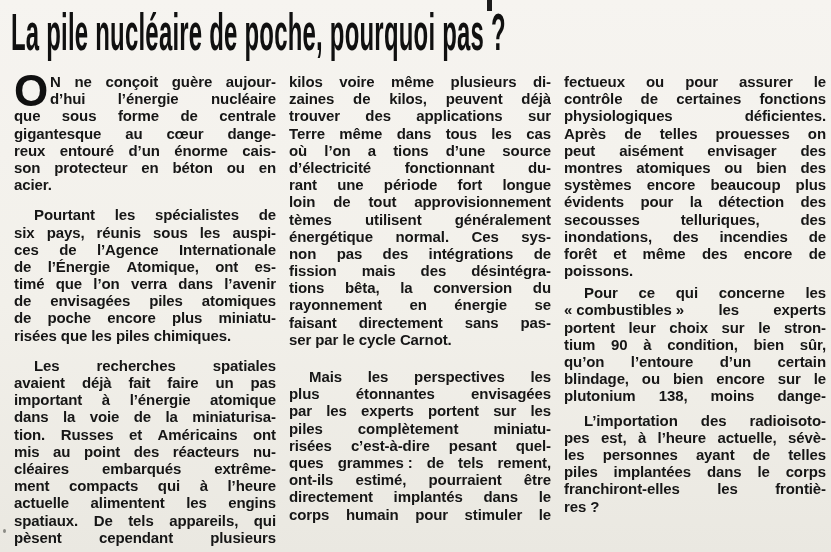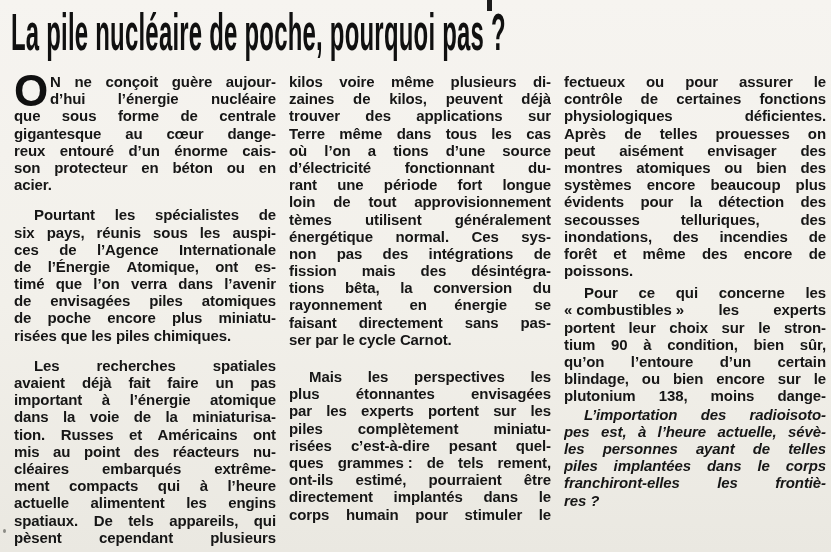--- a/index.html
+++ b/index.html
@@ -42,21 +42,21 @@
   }
   .line > span { flex: 0 0 auto; display: inline-block; }
   .line.last { display: block; }
   .line.indent { padding-left: 20px; }
   .line.dc-offset { margin-left: 36px; }
 
   
   .col-0 .para + .para { margin-top: 13px; }
   .col-1 .para + .para { margin-top: 20px; }
   .col-2 .para + .para { margin-top: 5px; }
-  .col-2 .para:nth-child(3) { margin-top: 1px; font-style: italic; }
+  .col-2 .para:nth-child(3) { margin-top: 7px; }
 
   
   .tick  { position: absolute; left: 487px; top: 0; width: 5px; height: 11px; background: #1c1c1c; }
   .speck { position: absolute; left: 3px; top: 529px; width: 3px; height: 4px; background: #8a8a84; border-radius: 50%; }
 </style>
 </head>
 <body>
 
 <div class="page">
   <div class="tick"></div>

